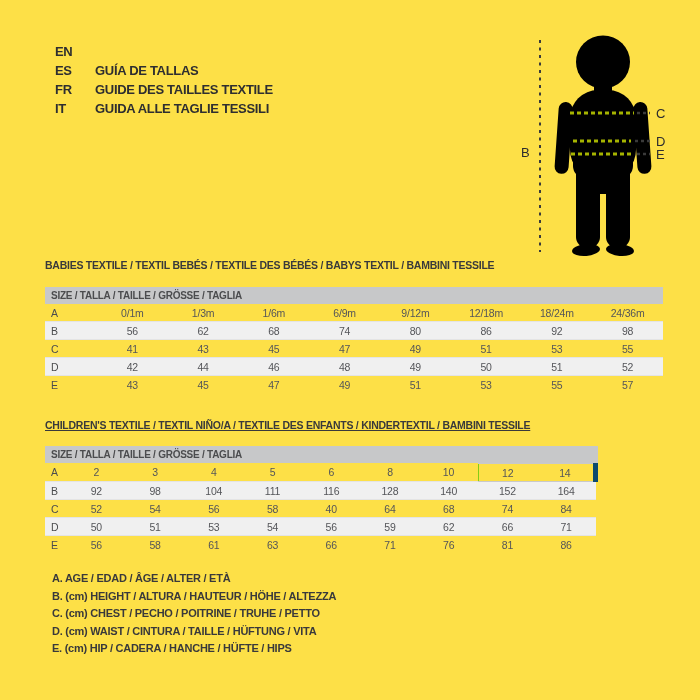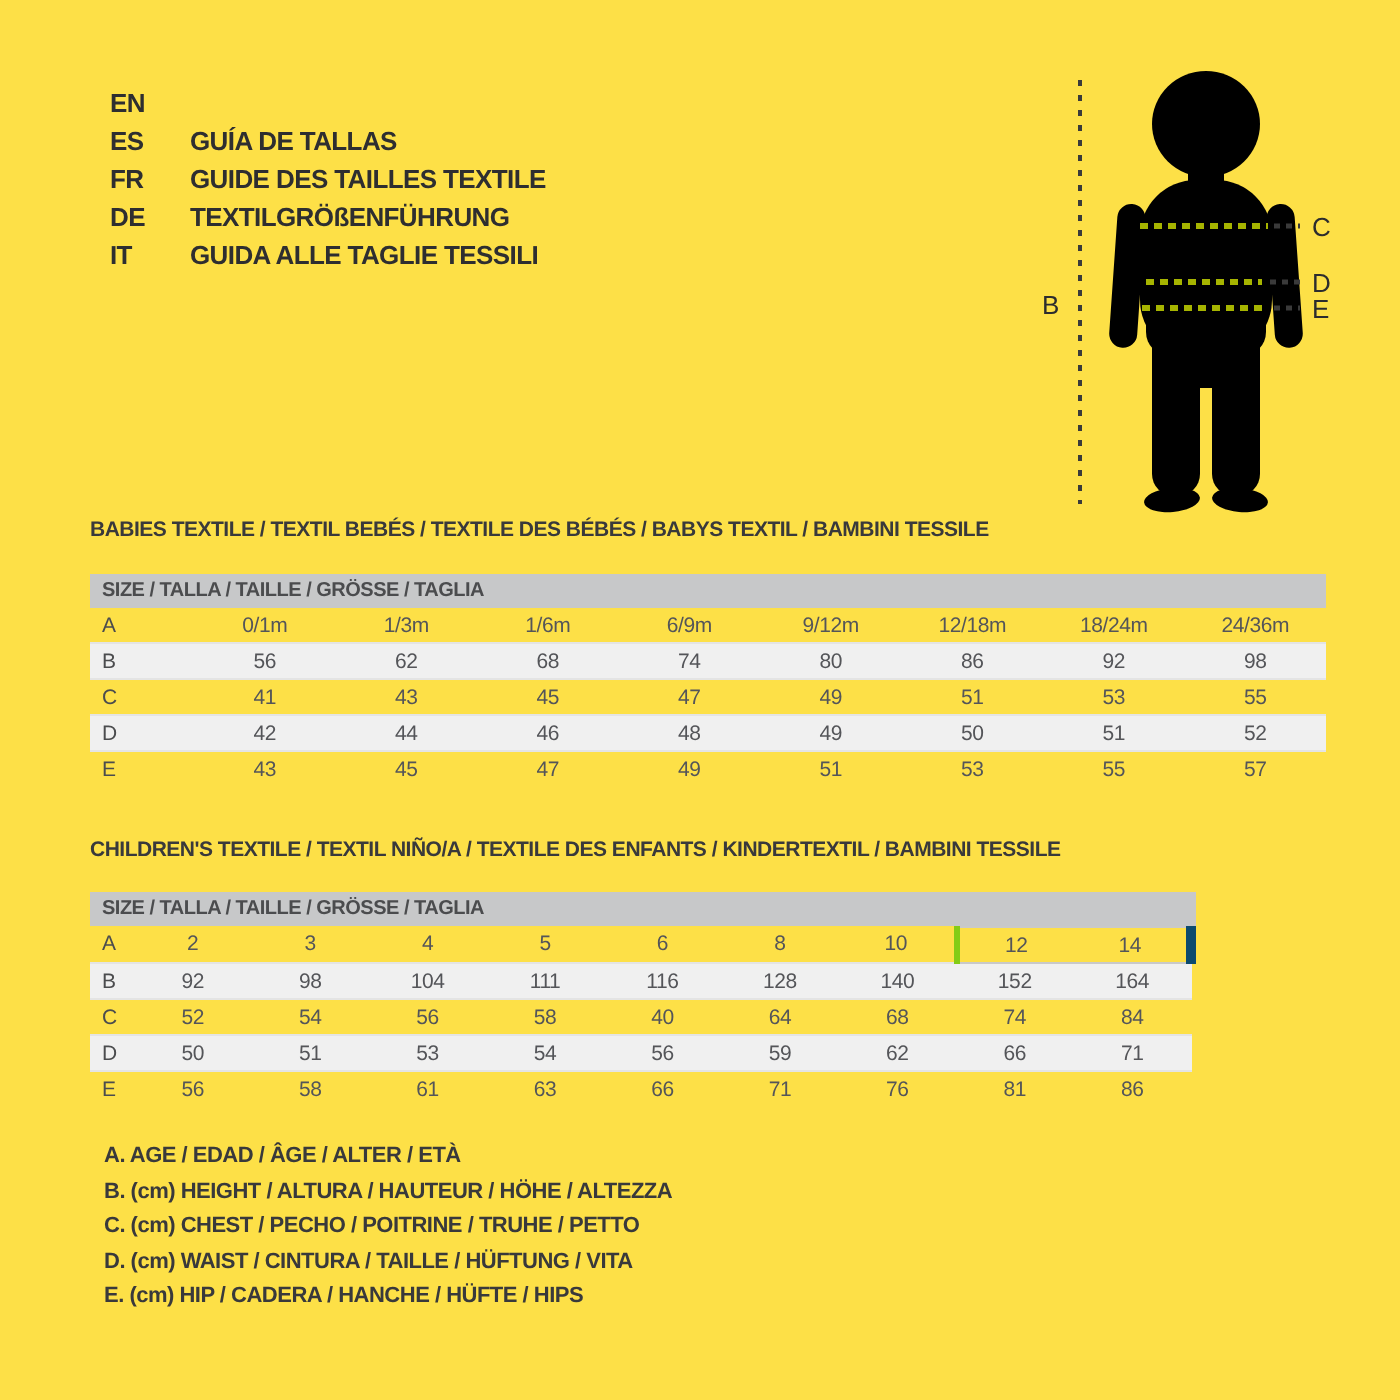--- a/index.html
+++ b/index.html
@@ -11,61 +11,57 @@
   
   .langs{position:absolute;left:55px;top:42px;}
   .lang-row{display:flex;line-height:19px;font-size:13px;font-weight:bold;color:#2e2e30;letter-spacing:-0.3px;}
   .lang-code{width:40px;flex:0 0 40px;}
   
   .figure{position:absolute;left:500px;top:24px;}
   .figure text{font-family:"Liberation Sans", sans-serif;font-size:13px;fill:#2c2c2e;}
   
   .section-title{position:absolute;left:45px;font-size:10.5px;font-weight:bold;color:#39393b;letter-spacing:-0.25px;white-space:nowrap;}
   .babies-title{top:259px;}
-  .children-title{top:419px;}
+  .children-title{top:419px;text-decoration:underline;}
   
   .tblwrap{position:absolute;left:45px;}
   .babies-tbl{top:287px;width:618px;}
   .children-tbl{top:446px;width:553px;}
   .size-header{
     height:17px;line-height:17px;background:#c7c8c9;color:#4b4c4e;
     font-size:10px;font-weight:bold;padding-left:6px;letter-spacing:-0.25px;
   }
   table.sizes{width:100%;border-collapse:collapse;table-layout:fixed;font-size:10.5px;color:#545559;}
   table.sizes td{height:17px;padding:0;text-align:center;letter-spacing:-0.2px;}
   table.sizes tr{border-bottom:1px solid #e4e4e4;}
   table.sizes tr:last-child{border-bottom:none;}
   table.sizes td.letter{text-align:left;padding-left:6px;color:#4b4c4e;}
   table.sizes tr.shade{background:#f0f0f0;}
   td.hl{border-top:1px solid #c9c9c9;border-bottom:1px solid #c9c9c9;}
-  td.hl-first{border-left:3px solid #84cc16;}
+  td.hl-first{border-left:1px solid #84cc16;}
   td.hl-last{border-right:5px solid #0c4a6e;}
   
   .legend{position:absolute;left:52px;top:570px;font-size:11px;font-weight:bold;color:#39393b;line-height:17.5px;letter-spacing:-0.25px;}
 </style>
 </head>
 <body>
 
 <div class="canvas">
 
   <div class="langs">
     <div class="lang-row">
       <span class="lang-code">EN</span>
     </div>
     <div class="lang-row">
       <span class="lang-code">ES</span>
       <span>GUÍA DE TALLAS</span>
     </div>
     <div class="lang-row">
       <span class="lang-code">FR</span>
       <span>GUIDE DES TAILLES TEXTILE</span>
-    </div>
-    <div class="lang-row">
-      <span class="lang-code">DE</span>
-      <span>TEXTILGRÖßENFÜHRUNG</span>
     </div>
     <div class="lang-row">
       <span class="lang-code">IT</span>
       <span>GUIDA ALLE TAGLIE TESSILI</span>
     </div>
   </div>
 
   <svg class="figure" width="195" height="240" viewBox="500 24 195 240">
 
     <line x1="540" y1="40" x2="540" y2="252" stroke-width="2" stroke-dasharray="3 4.5" stroke="#3a3a3a"></line>

